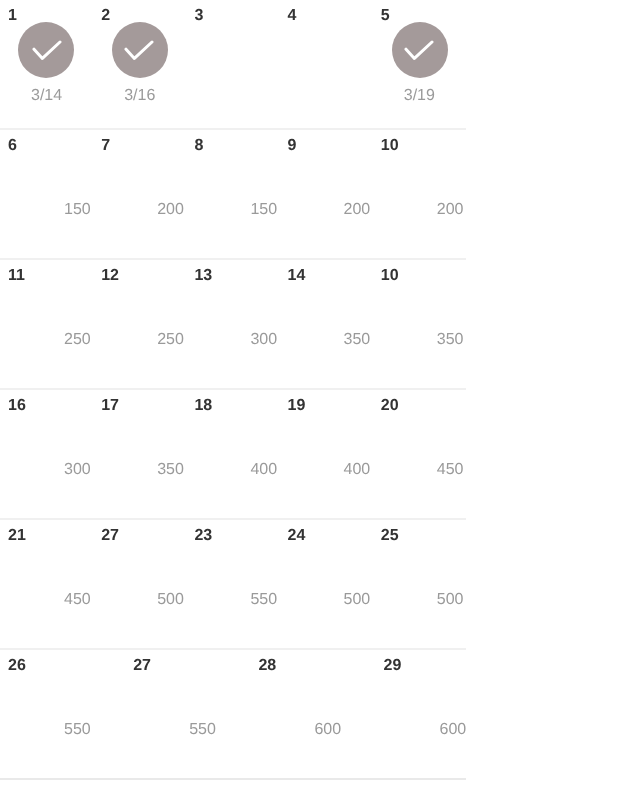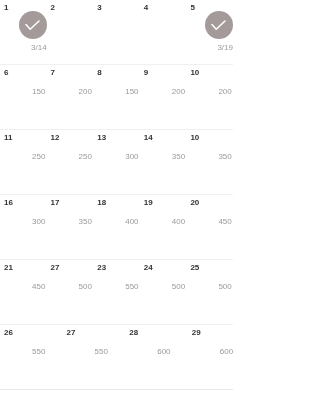--- a/index.html
+++ b/index.html
@@ -53,21 +53,21 @@
     line-height: 10px;
     color: #333333;
     font-weight: bold;
     letter-spacing: 0px;
   }
 
   .cell-body {
     margin-top: 11px;
     display: flex;
     flex-direction: column;
-    align-items: flex-end;
+    align-items: center;
     width: 100%;
   }
 
   .status-circle {
     width: 28px;
     height: 28px;
     border-radius: 50%;
     background: #a49a9a;
     display: flex;
     align-items: center;
@@ -80,21 +80,21 @@
 
   .date-label {
     margin-top: 4px;
     font-size: 8px;
     line-height: 10px;
     color: #9a9a9a;
     text-align: center;
   }
 
   .value-label {
-    margin-top: 11px;
+    margin-top: 24px;
     font-size: 8px;
     line-height: 10px;
     color: #9a9a9a;
     width: 100%;
     text-align: center;
     padding-right: 2px;
     box-sizing: border-box;
     padding-left: 32px;
   }
 </style>
@@ -109,20 +109,28 @@
           <div class="status-circle" style="background: rgb(164, 154, 154);">
             <svg class="check-icon" width="15" height="11" viewBox="0 0 15 11">
               <path d="M1 4.6 L5.2 9.2 L14 1" fill="none" stroke="#ffffff" stroke-width="1.5" stroke-linecap="round" stroke-linejoin="round"></path>
             </svg>
           </div>
           <div class="date-label">3/14</div>
         </div>
       </div>
       <div class="cal-cell">
         <span class="day-number">2</span>
+        <div class="cell-body">
+          <div class="status-circle" style="background: rgb(164, 154, 154);">
+            <svg class="check-icon" width="15" height="11" viewBox="0 0 15 11">
+              <path d="M1 4.6 L5.2 9.2 L14 1" fill="none" stroke="#ffffff" stroke-width="1.5" stroke-linecap="round" stroke-linejoin="round"></path>
+            </svg>
+          </div>
+          <div class="date-label">3/16</div>
+        </div>
       </div>
       <div class="cal-cell">
         <span class="day-number">3</span>
       </div>
       <div class="cal-cell">
         <span class="day-number">4</span>
       </div>
       <div class="cal-cell">
         <span class="day-number">5</span>
         <div class="cell-body">

